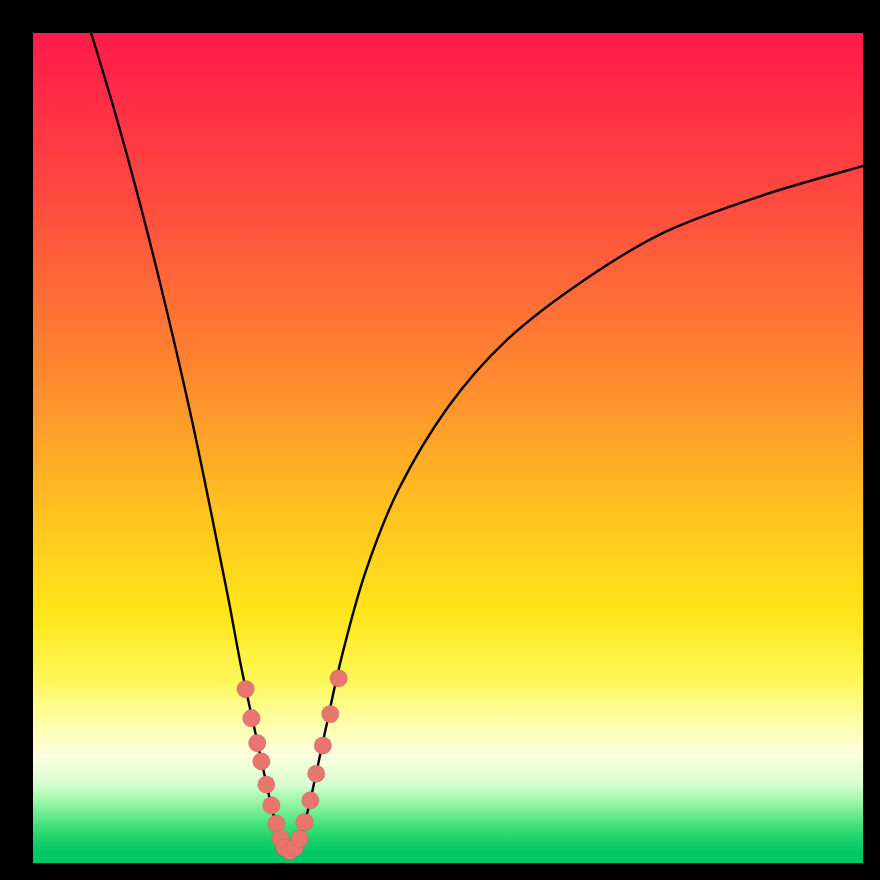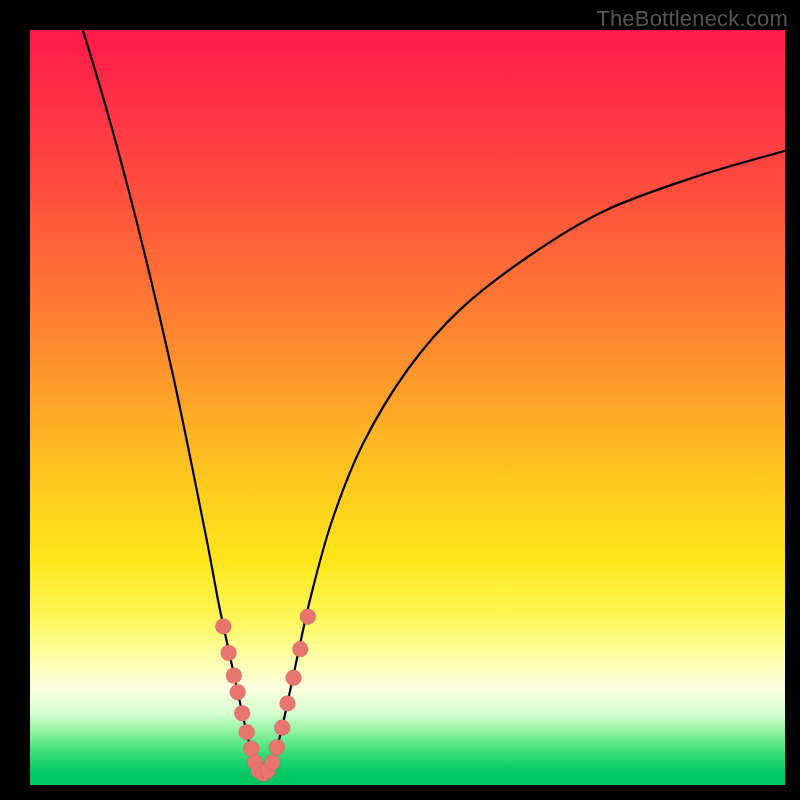--- a/index.html
+++ b/index.html
@@ -46,21 +46,20 @@
     fill: #e8766f;
     stroke: rgba(0,0,0,0.15);
     stroke-width: 0.5;
   }
 </style>
 </head>
 <body>
 
 <div class="frame">
 
-  <div class="watermark">TheBottleneck.com</div>
 
   <div class="plot-area">
     <svg viewBox="0 0 755 755" preserveAspectRatio="none">
       <defs>
         <linearGradient id="bg-grad" x1="0" y1="0" x2="0" y2="1">
         <stop offset="0%" stop-color="#ff1a4b"></stop>
             <stop offset="20%" stop-color="#ff4a3f"></stop>
             <stop offset="42%" stop-color="#ff8b2f"></stop>
             <stop offset="57.99999999999999%" stop-color="#ffc320"></stop>
             <stop offset="70%" stop-color="#ffe61a"></stop>

